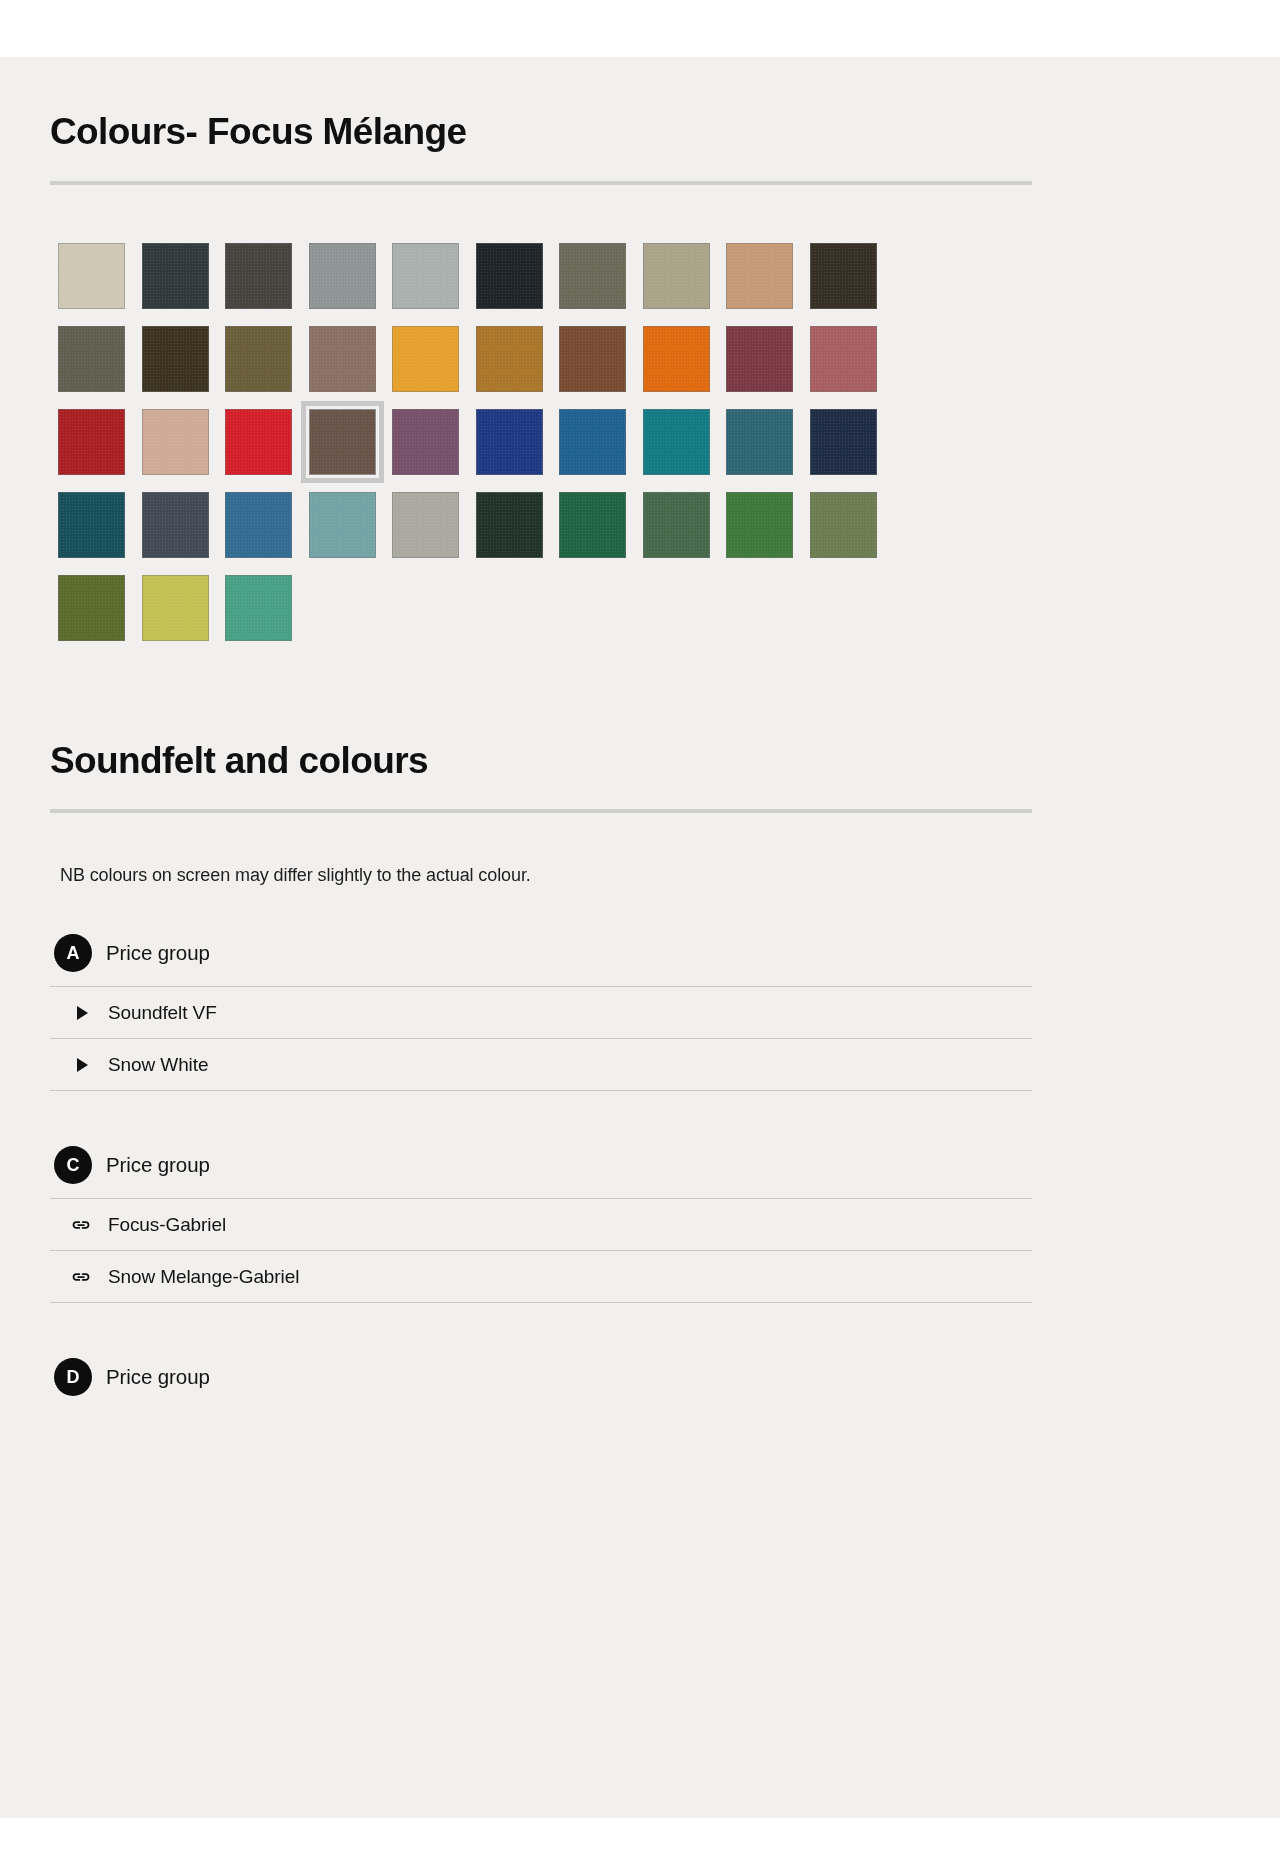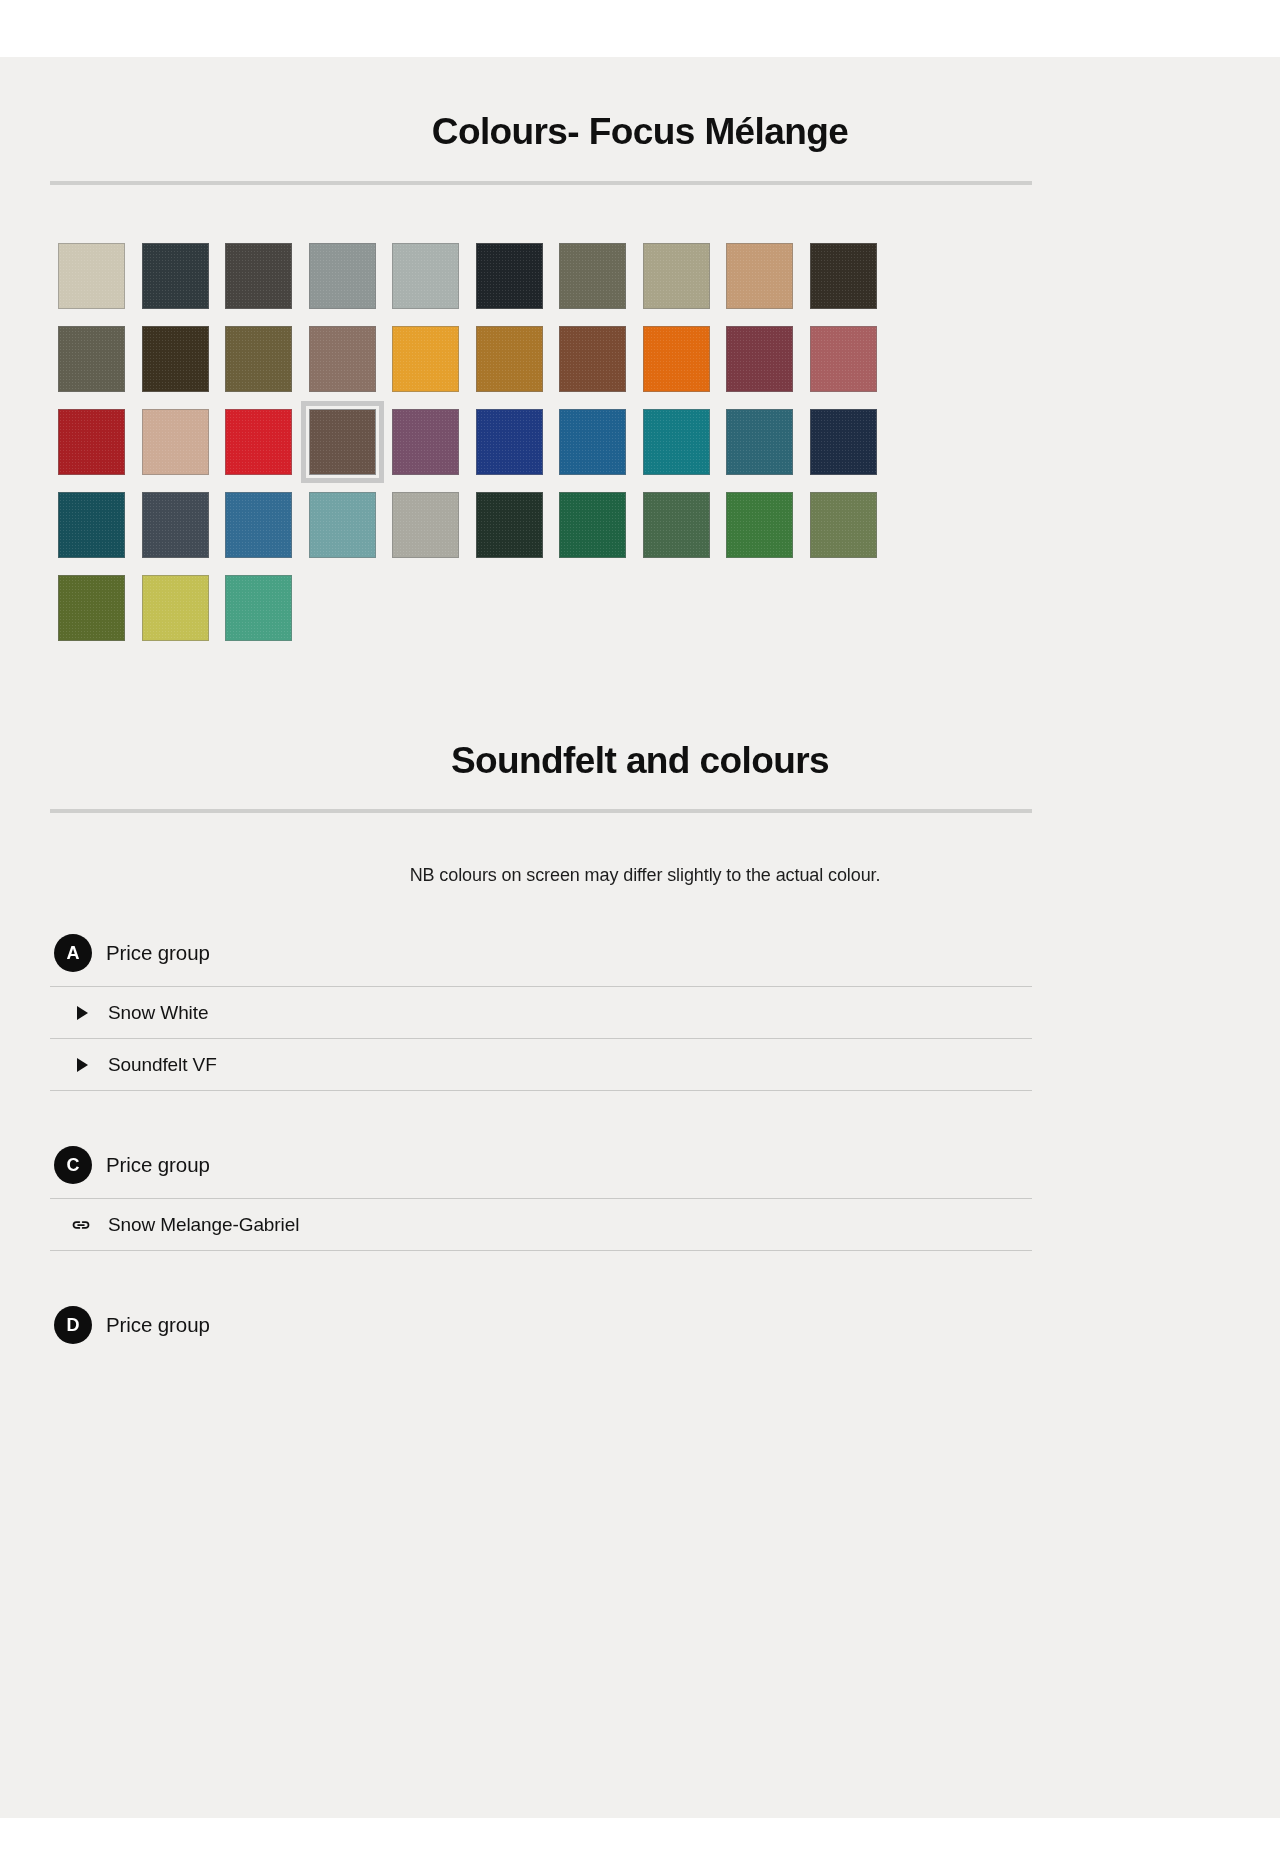--- a/index.html
+++ b/index.html
@@ -13,21 +13,20 @@
     font-family: "Liberation Sans", sans-serif;
     color: #111111;
     overflow: hidden;
   }
   .page {
     position: relative;
     width: 1280px;
     height: 1857px;
     background: #f1f0ee;
     padding: 0;
-    text-align: center;
   }
   
   .top-strip {
     position: absolute;
     top: 0; left: 0;
     width: 1280px; height: 57px;
     background: #ffffff;
   }
   .bottom-strip {
     position: absolute;
@@ -339,36 +338,46 @@
           <div class="group">
             <div class="group-head">
               <div class="badge">A</div>
               <div class="group-label">Price group</div>
             </div>
             <div class="mat-list">
               <div class="mat-row">
                 <span class="mat-icon">
                   <span class="tri"></span>
                 </span>
-                <span class="mat-label">Snow White</span>
+                <span class="mat-label">Soundfelt VF</span>
               </div>
               <div class="mat-row">
                 <span class="mat-icon">
                   <span class="tri"></span>
                 </span>
-                <span class="mat-label">Soundfelt VF</span>
+                <span class="mat-label">Snow White</span>
               </div>
             </div>
           </div>
           <div class="group">
             <div class="group-head">
               <div class="badge">C</div>
               <div class="group-label">Price group</div>
             </div>
             <div class="mat-list">
+              <div class="mat-row">
+                <span class="mat-icon">
+                  <svg width="20" height="14" viewBox="0 0 24 16" fill="none" stroke="#111" stroke-width="2.1" stroke-linecap="round">
+                    <path d="M10 4.5H6.5a3.5 3.5 0 0 0 0 7H10"></path>
+                    <path d="M14 4.5h3.5a3.5 3.5 0 0 1 0 7H14"></path>
+                    <path d="M8.5 8h7"></path>
+                  </svg>
+                </span>
+                <span class="mat-label">Focus-Gabriel</span>
+              </div>
               <div class="mat-row">
                 <span class="mat-icon">
                   <svg width="20" height="14" viewBox="0 0 24 16" fill="none" stroke="#111" stroke-width="2.1" stroke-linecap="round">
                     <path d="M10 4.5H6.5a3.5 3.5 0 0 0 0 7H10"></path>
                     <path d="M14 4.5h3.5a3.5 3.5 0 0 1 0 7H14"></path>
                     <path d="M8.5 8h7"></path>
                   </svg>
                 </span>
                 <span class="mat-label">Snow Melange-Gabriel</span>
               </div>

